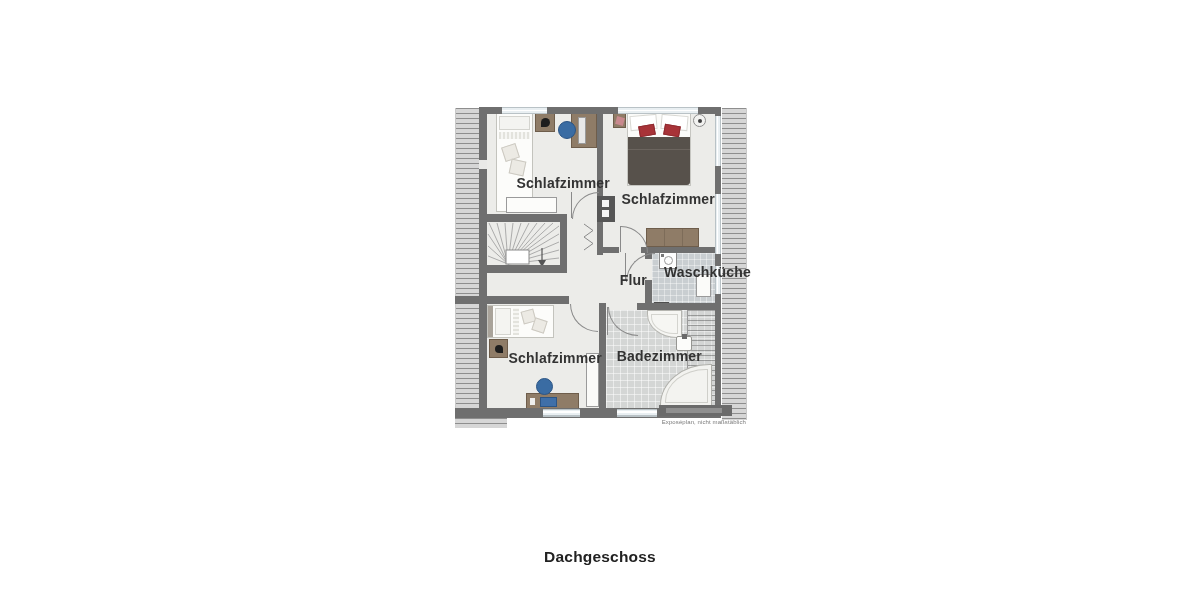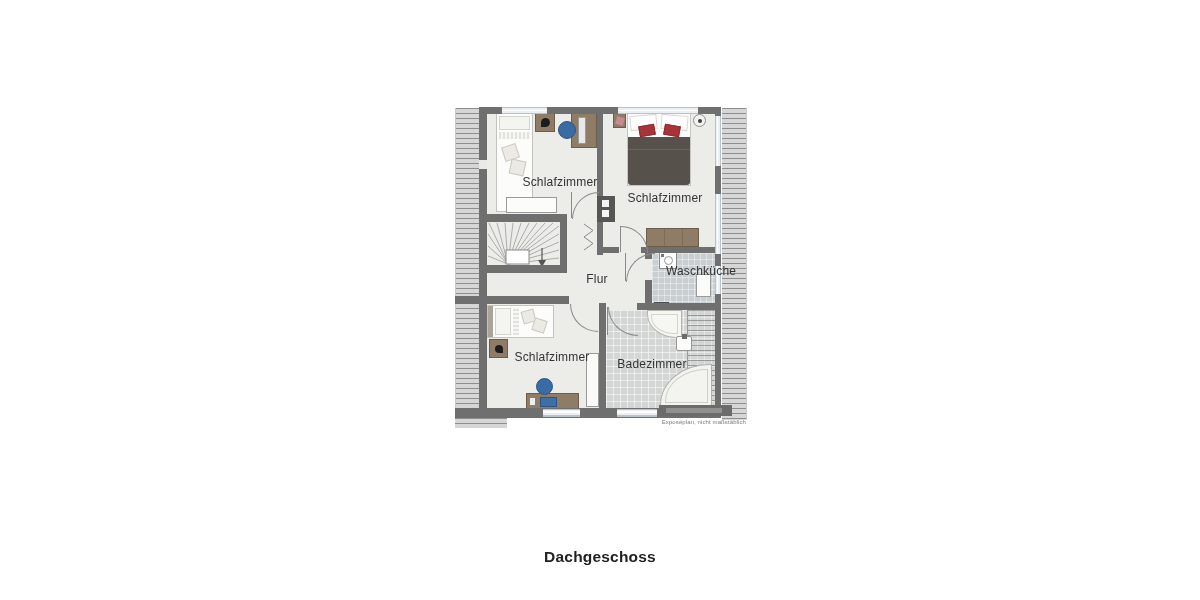--- a/index.html
+++ b/index.html
@@ -16,22 +16,22 @@
                          repeating-linear-gradient(to bottom,rgba(255,255,255,.4) 0 1px,transparent 1px 6px);}
   .win-h{position:absolute;background:linear-gradient(to bottom,#b9c2c6 0 1px,#e9eff2 1px 2.5px,#fff 2.5px 4px,#e9eff2 4px 6px,#b9c2c6 6px 7px);}
   .win-v{position:absolute;background:linear-gradient(to right,#b9c2c6 0 1px,#e9eff2 1px 2.5px,#fff 2.5px 3.5px,#e9eff2 3.5px 5px,#b9c2c6 5px 6px);}
   .arc{position:absolute;}
   .arc.tl{border-top:1.3px solid #8a8a8a;border-left:1.3px solid #8a8a8a;border-top-left-radius:100% 100%;}
   .arc.tr{border-top:1.3px solid #8a8a8a;border-right:1.3px solid #8a8a8a;border-top-right-radius:100% 100%;}
   .arc.bl{border-bottom:1.3px solid #8a8a8a;border-left:1.3px solid #8a8a8a;border-bottom-left-radius:100% 100%;}
   .leaf{position:absolute;background:#8a8a8a;}
   .furn{position:absolute;box-sizing:border-box;}
   .furn *{position:absolute;box-sizing:border-box;}
-  .label{position:absolute;font-weight:normal;font-size:12px;color:var(--text,#333);
-         text-align:center;white-space:nowrap;width:100px;letter-spacing:.2px;}
+  .label{position:absolute;font-weight:bold;font-size:14px;color:var(--text,#333);
+         text-align:right;white-space:nowrap;width:100px;letter-spacing:.2px;}
   .title{position:absolute;left:0;right:0;top:548px;text-align:center;font-weight:700;
          font-size:15.5px;color:var(--title_text,#222);letter-spacing:.2px;}
   .caption{position:absolute;right:0;top:313px;font-size:6px;color:var(--caption_text,#7a7a7a);letter-spacing:.1px;}
   svg{position:absolute;left:0;top:0;}
 </style>
 </head>
 <body>
 
 <div class="plan">
 
@@ -185,18 +185,18 @@
 
   <div style="position:absolute;left:205px;top:299px;width:73px;height:11px;background:#6b6b6b;">
     <div style="position:absolute;left:7px;top:3px;width:56px;height:5px;background:rgba(255,255,255,.25);"></div>
   </div>
 
   <div class="label" style="left:56px;top:69px;">Schlafzimmer</div>
   <div class="label" style="left:161px;top:85px;">Schlafzimmer</div>
   <div class="label" style="left:93px;top:166px;">Flur</div>
   <div class="label" style="left:197px;top:158px;">Waschküche</div>
   <div class="label" style="left:48px;top:244px;">Schlafzimmer</div>
-  <div class="label" style="left:148px;top:251px;">Badezimmer</div>
+  <div class="label" style="left:148px;top:242px;">Badezimmer</div>
 
   <div class="caption">Exposéplan, nicht maßstäblich</div>
 </div>
 
 <div class="title">Dachgeschoss</div>
 
 </body></html>

